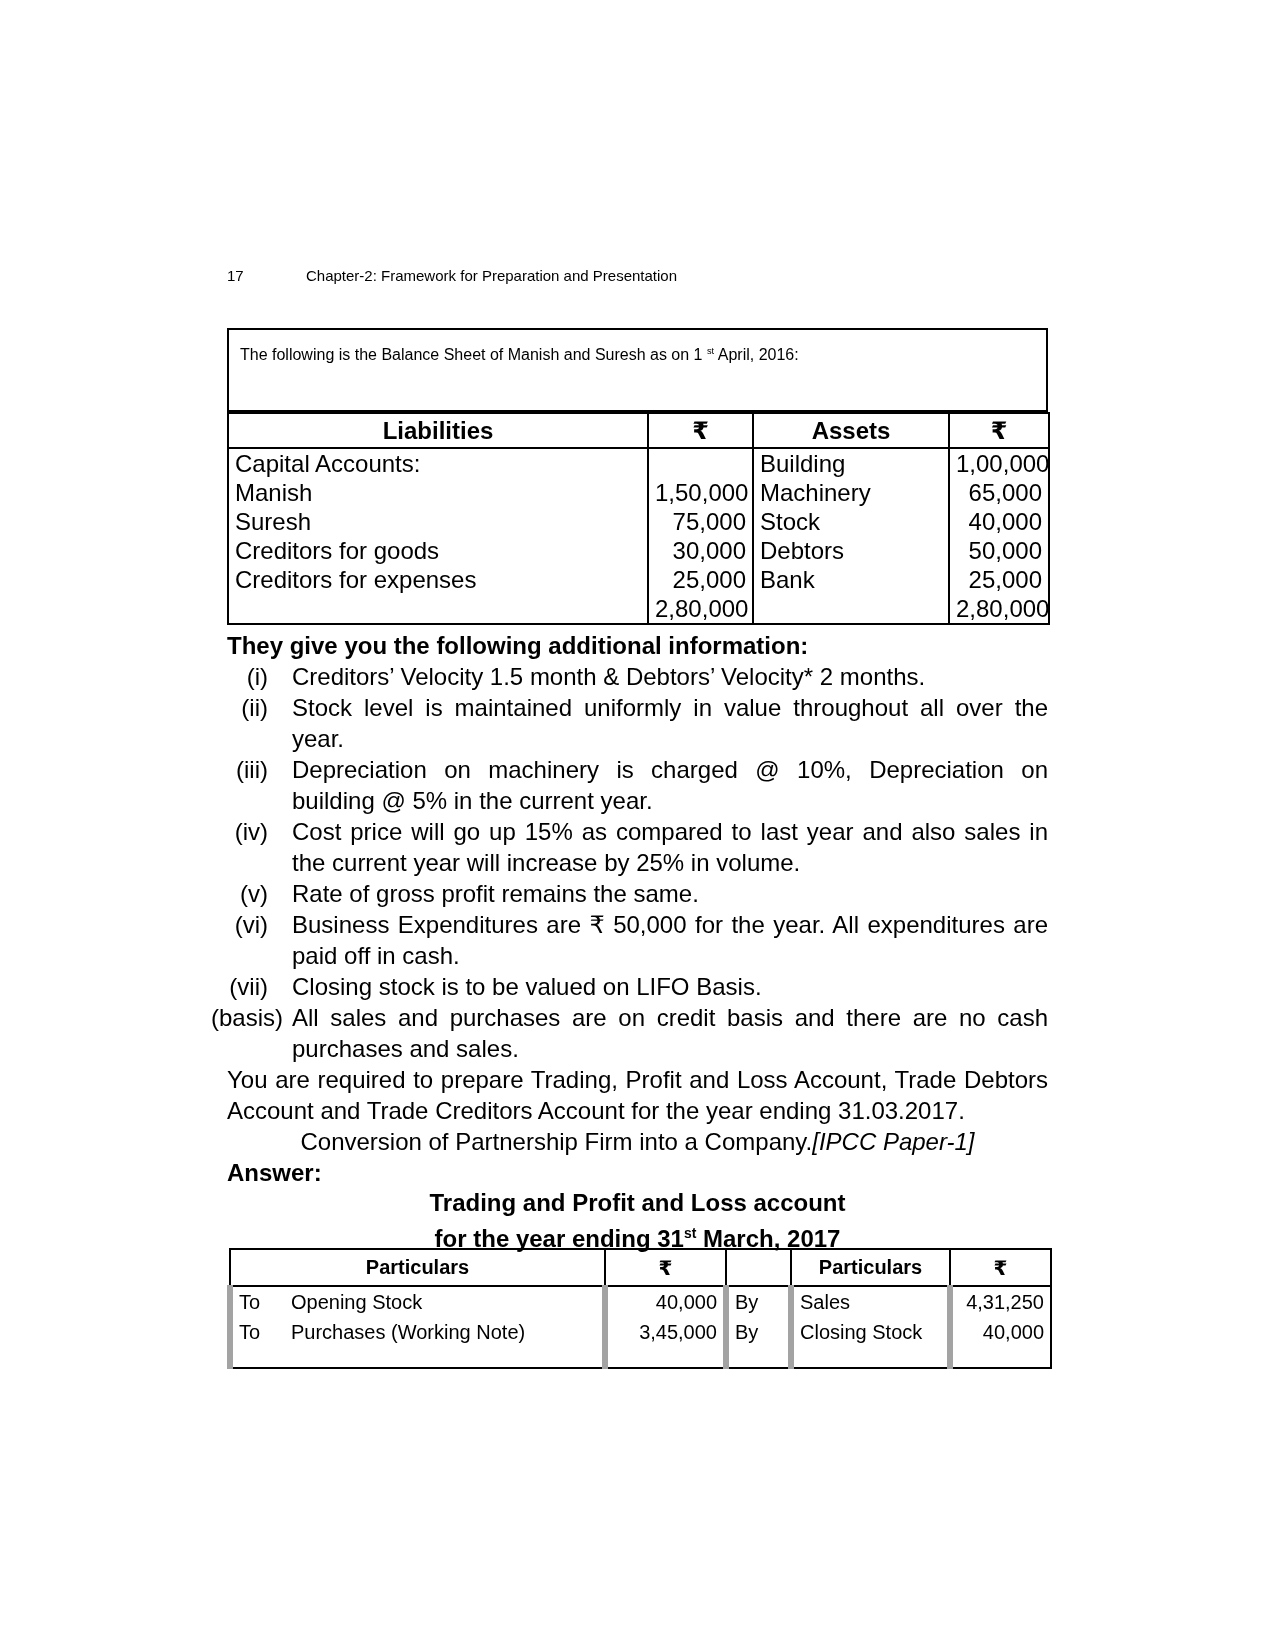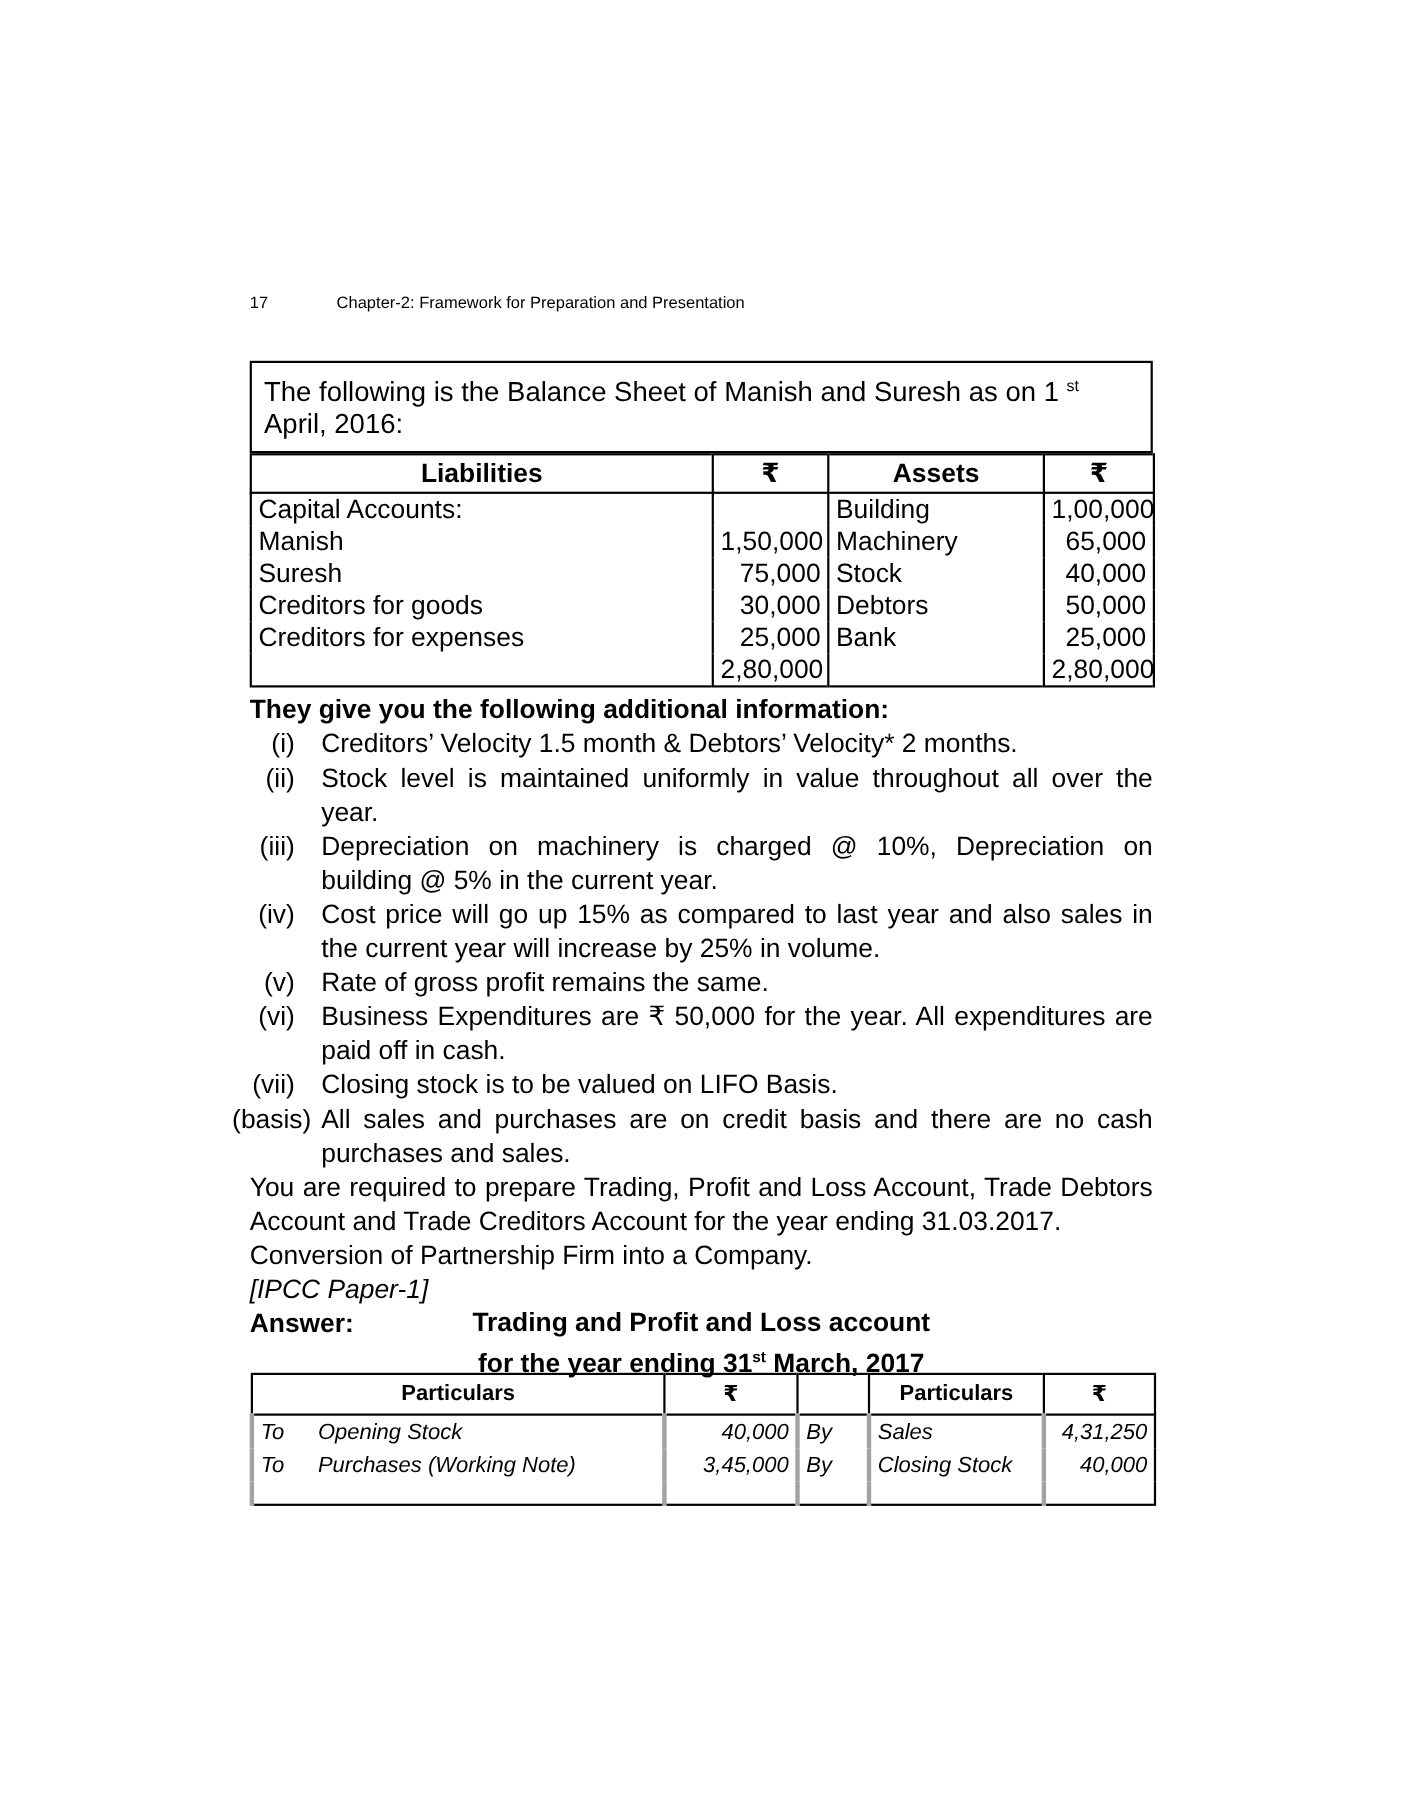--- a/index.html
+++ b/index.html
@@ -10,21 +10,21 @@
   }
   
   .page-header { position:absolute; top:267px; left:0; width:100%; height:28px; font-size:15px; }
   .page-num { position:absolute; left:227px; top:0; }
   .chapter-title { position:absolute; left:306px; top:0; }
 
   
   .intro-box {
     position:absolute; left:227px; top:328px; width:821px; height:84px;
     box-sizing:border-box; border:2px solid #000; padding:6px 10px 0 11px;
-    font-size:25px; line-height:30px;
+    font-size:16px; line-height:30px;
   }
   .sup { font-size:0.58em; vertical-align:super; letter-spacing:0; }
 
   
   table { border-collapse:collapse; table-layout:fixed; }
   .bs-table {
     position:absolute; left:227px; top:412px; width:821px;
     font-size:24px; border:2px solid #000;
   }
   .bs-table th {
@@ -41,21 +41,21 @@
   
   .body-text {
     position:absolute; left:227px; top:630px; width:821px;
     font-size:24px; line-height:31px;
   }
   .info-heading { font-weight:bold; }
   .info-item { display:flex; }
   .info-num { width:57px; margin-left:-16px; text-align:right; flex-shrink:0; }
   .info-text { margin-left:24px; flex:1; text-align:justify; }
   .req-para { text-align:justify; }
-  .conv-line { display:flex; justify-content:flex-start;flex-direction:column; }
+  .conv-line { display:flex; justify-content:center; }
   .paper-ref { font-style:italic; }
   .answer-label { font-weight:bold; }
 
   
   .acc-titles {
     position:absolute; left:227px; top:1187px; width:821px;
     text-align:center; font-weight:bold; font-size:24px; line-height:31px;
   }
 
   
@@ -63,21 +63,21 @@
     position:absolute; left:227px; top:1248px; width:821px;
     font-size:20px; border:2px solid #000;
   }
   .tr-table th {
     height:35px; font-weight:bold; text-align:center; vertical-align:middle;
     border-left:2px solid #000; border-right:2px solid #000; border-bottom:2px solid #000;
     padding:0 4px;
   }
   .tr-table td {
     height:30px; vertical-align:middle; padding:0 6px;
-    border-left:4px solid #a3a3a3; border-right:2px solid #000;font-style:italic;
+    border-left:6px solid #a3a3a3; border-right:2px solid #000;
   }
   .tr-table tr.blank-row td { height:20px; }
   .prefix { display:inline-block; width:52px; }
   .by-cell { padding-left:8px; }
 </style>
 </head>
 <body>
 
 <div class="page">
 

